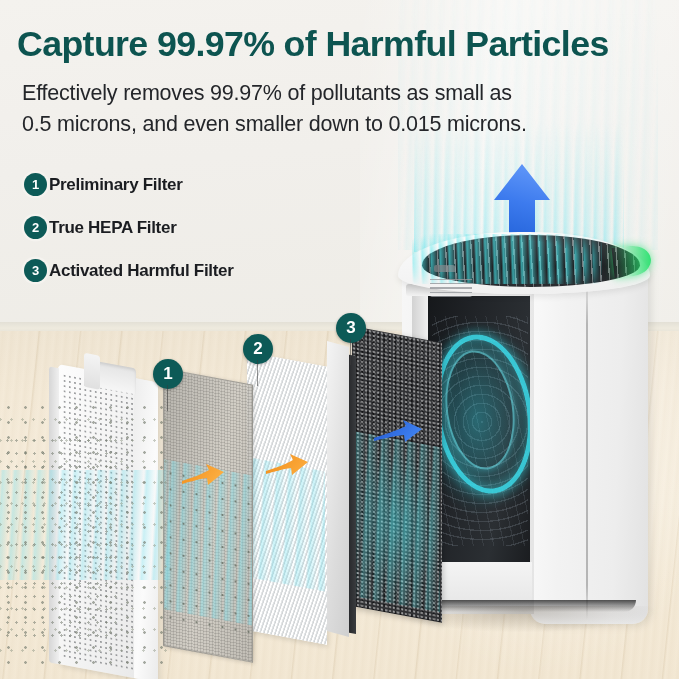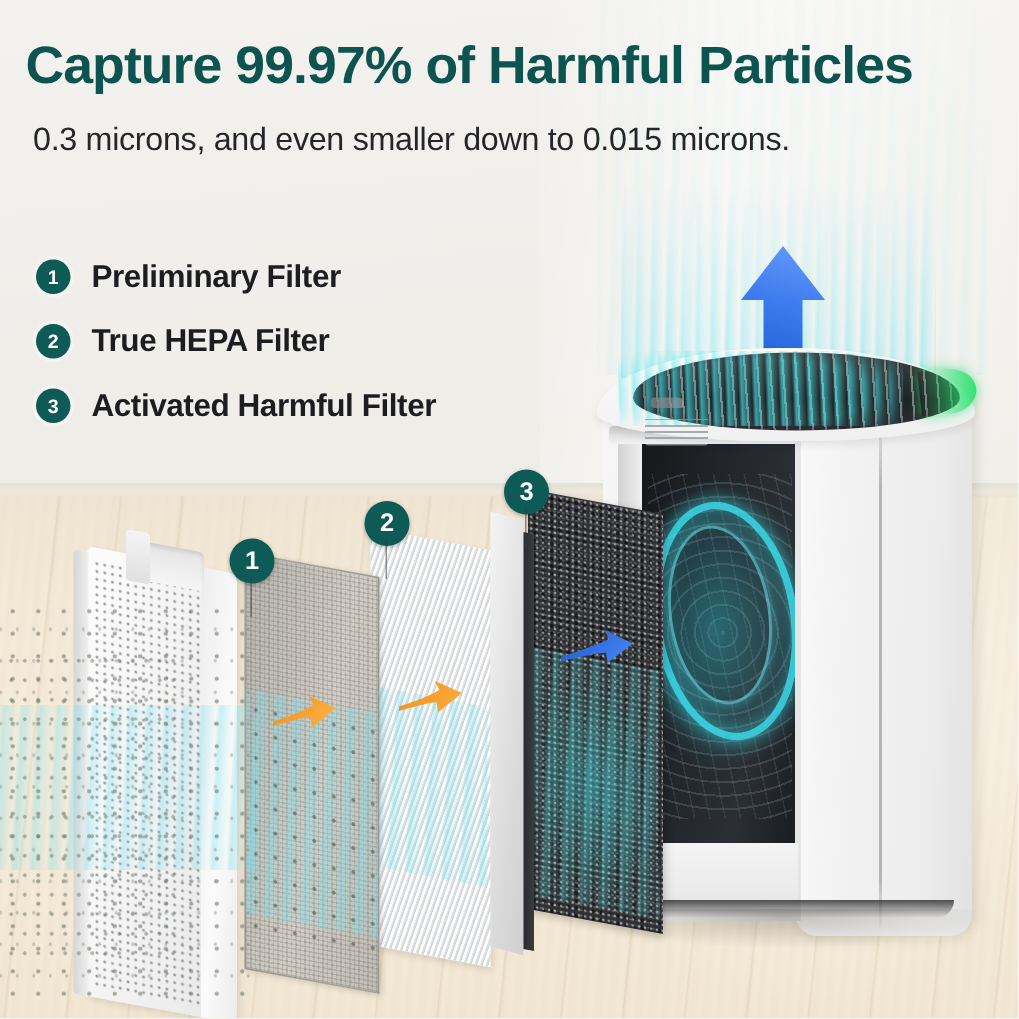--- a/index.html
+++ b/index.html
@@ -82,21 +82,21 @@
   .feature-list{position:absolute;left:24px;top:163px;}
   .feature-row{display:flex;align-items:center;height:43px;}
   .badge{
     width:23px;height:23px;border-radius:50%;
     background:#0d5a57;color:#fff;
     display:flex;align-items:center;justify-content:center;
     font-size:13px;font-weight:bold;flex:none;
     box-shadow:0 0 0 2.5px rgba(245,243,239,.9);
   }
   .feature-label{
-    margin-left:14px;font-size:21px;font-weight:bold;
+    margin-left:2px;font-size:17px;font-weight:bold;
     color:#1b1d21;letter-spacing:-.3px;
   }
 
   
   .marker{position:absolute;}
   .marker .pin{
     width:30px;height:30px;border-radius:50%;
     background:#0d5a57;color:#fff;
     display:flex;align-items:center;justify-content:center;
     font-size:17px;font-weight:bold;
@@ -521,21 +521,22 @@
     <div class="stem"></div>
   </div>
   <div class="marker" style="left:336px;top:313px;">
     <div class="pin">3</div>
     <div class="stem"></div>
   </div>
 
   <div class="headline">Capture 99.97% of Harmful Particles</div>
 
   <div class="subtitle">
-    <span>0.3 microns, and even smaller down to 0.015 microns.</span>
+    <span>Effectively removes 99.97% of pollutants as small as</span>
+    <span>0.5 microns, and even smaller down to 0.015 microns.</span>
   </div>
 
   <div class="feature-list">
     <div class="feature-row">
       <div class="badge">1</div>
       <div class="feature-label">Preliminary Filter</div>
     </div>
     <div class="feature-row">
       <div class="badge">2</div>
       <div class="feature-label">True HEPA Filter</div>

